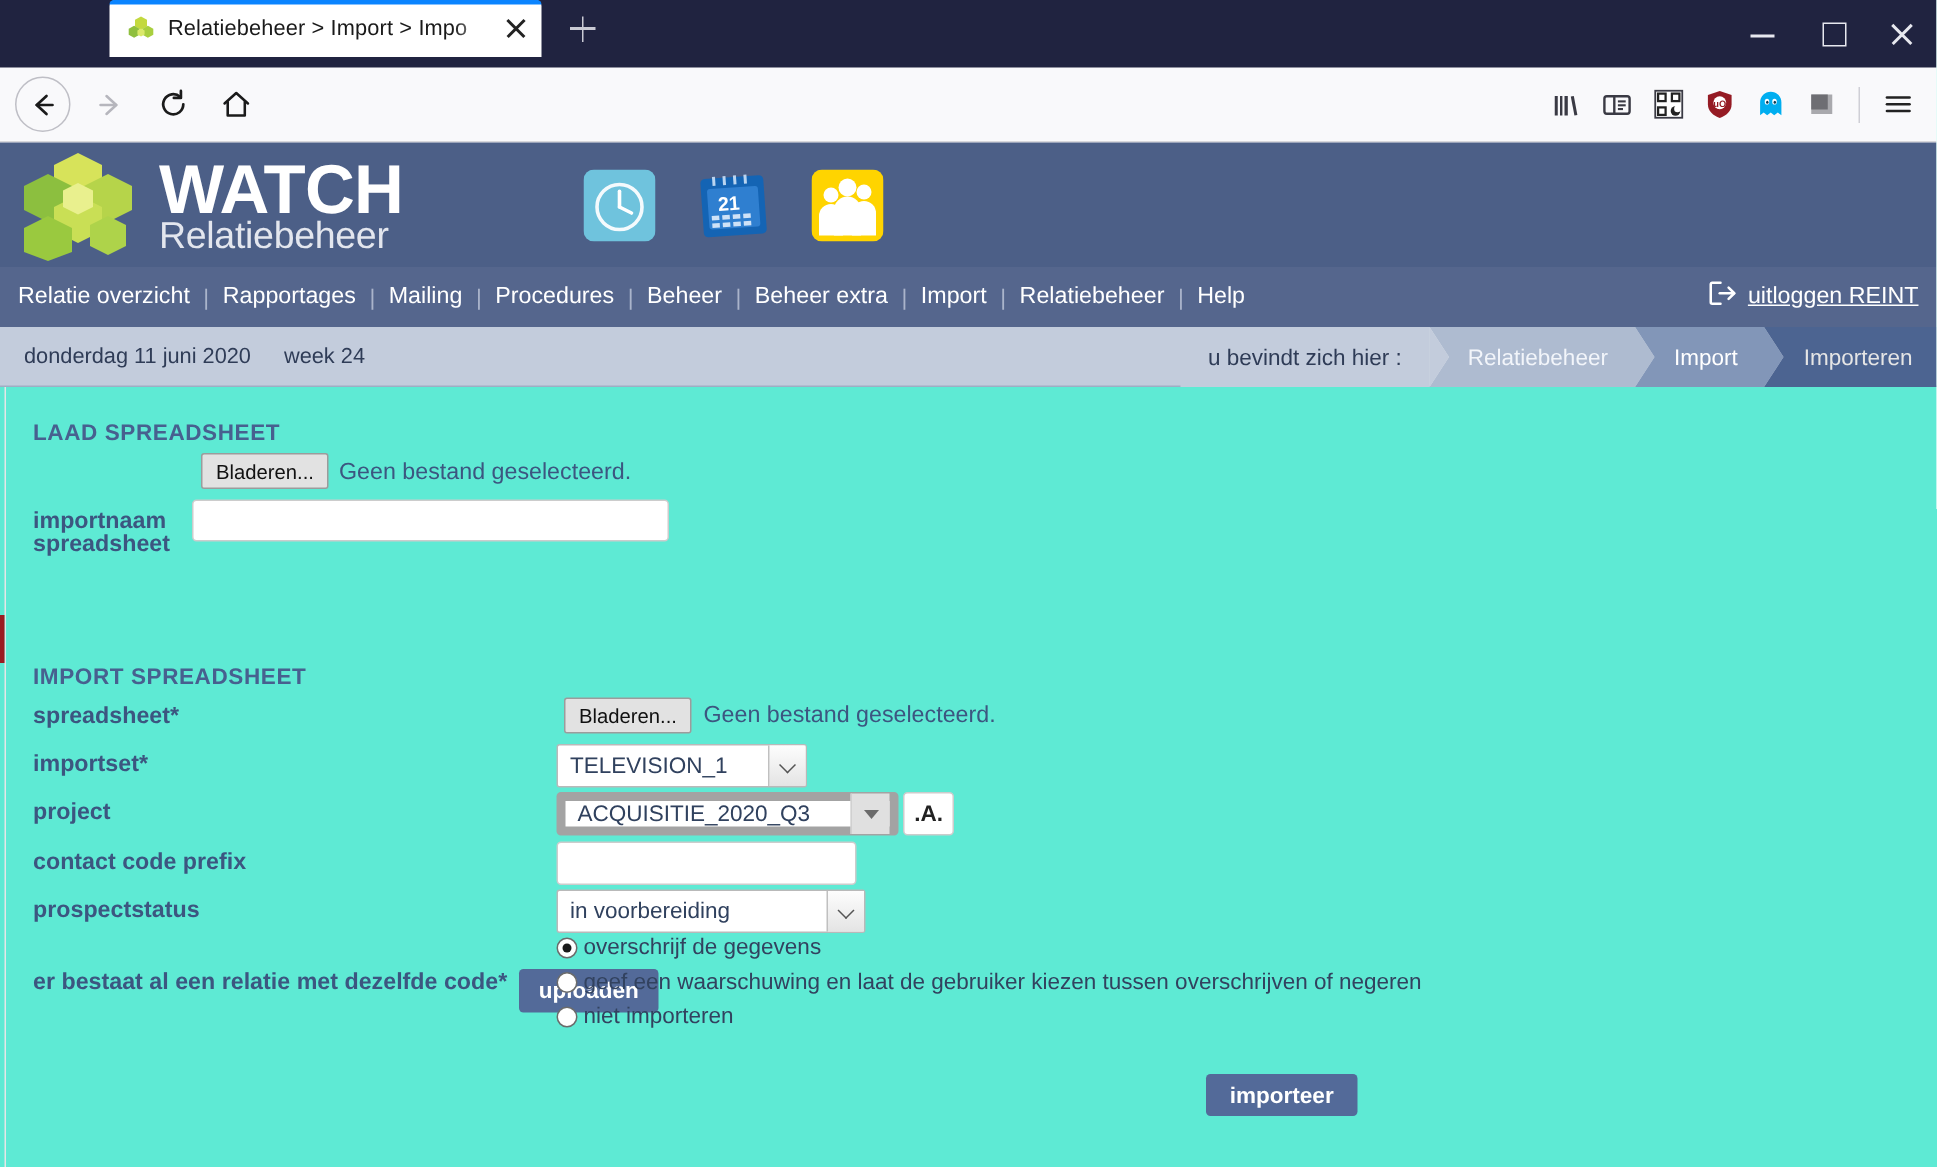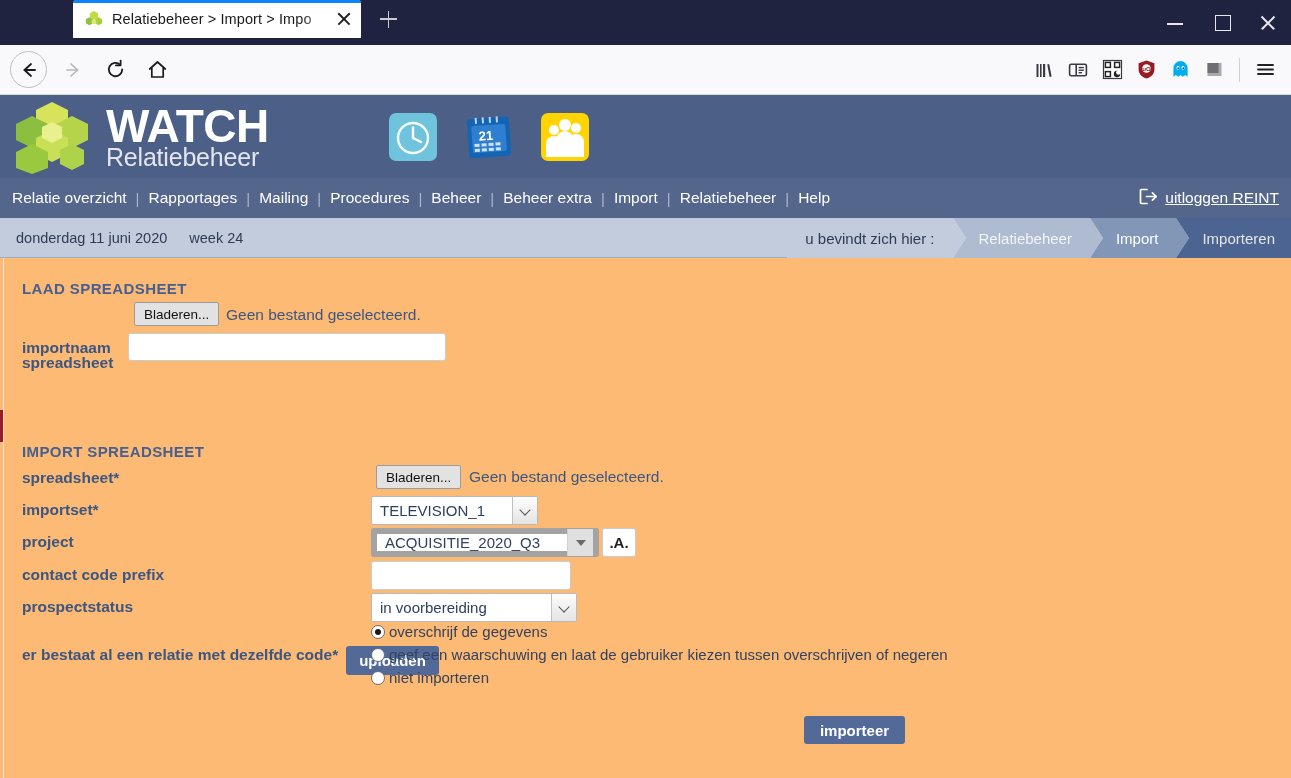--- a/index.html
+++ b/index.html
@@ -115,21 +115,21 @@
   .crumb.c2::after { border-left:13px solid #8296b8; }
   .crumb.c3::after { display:none; }
   .crumb::before {
     content:""; position:absolute; left:0; top:0; width:0; height:0; z-index:1;
     border-top:20px solid transparent; border-bottom:20px solid transparent;
     border-left:13px solid #ffffff; opacity:0.55;
   }
   .crumb.c0::before { display:none; }
 
   
-  .content { flex:1 1 auto; background:#fdba74; position:relative; overflow:hidden; }
+  .content { flex:1 1 auto; background:#5eead4; position:relative; overflow:hidden; }
   .redmark { position:absolute; left:0; top:152px; width:3px; height:32px; background:#9b1c22; }
   .leftrule { position:absolute; left:3px; top:0; bottom:0; width:1px; background:#e6e6e6; }
 
   .section-title {
     position:absolute; font-size:15px; font-weight:bold; color:#47608f; letter-spacing:0.4px;
   }
   .flabel {
     position:absolute; font-size:15.5px; font-weight:bold; color:#3c5680; white-space:nowrap;
   }
   .ftext { position:absolute; font-size:15.5px; color:#3c5680; white-space:nowrap; }

